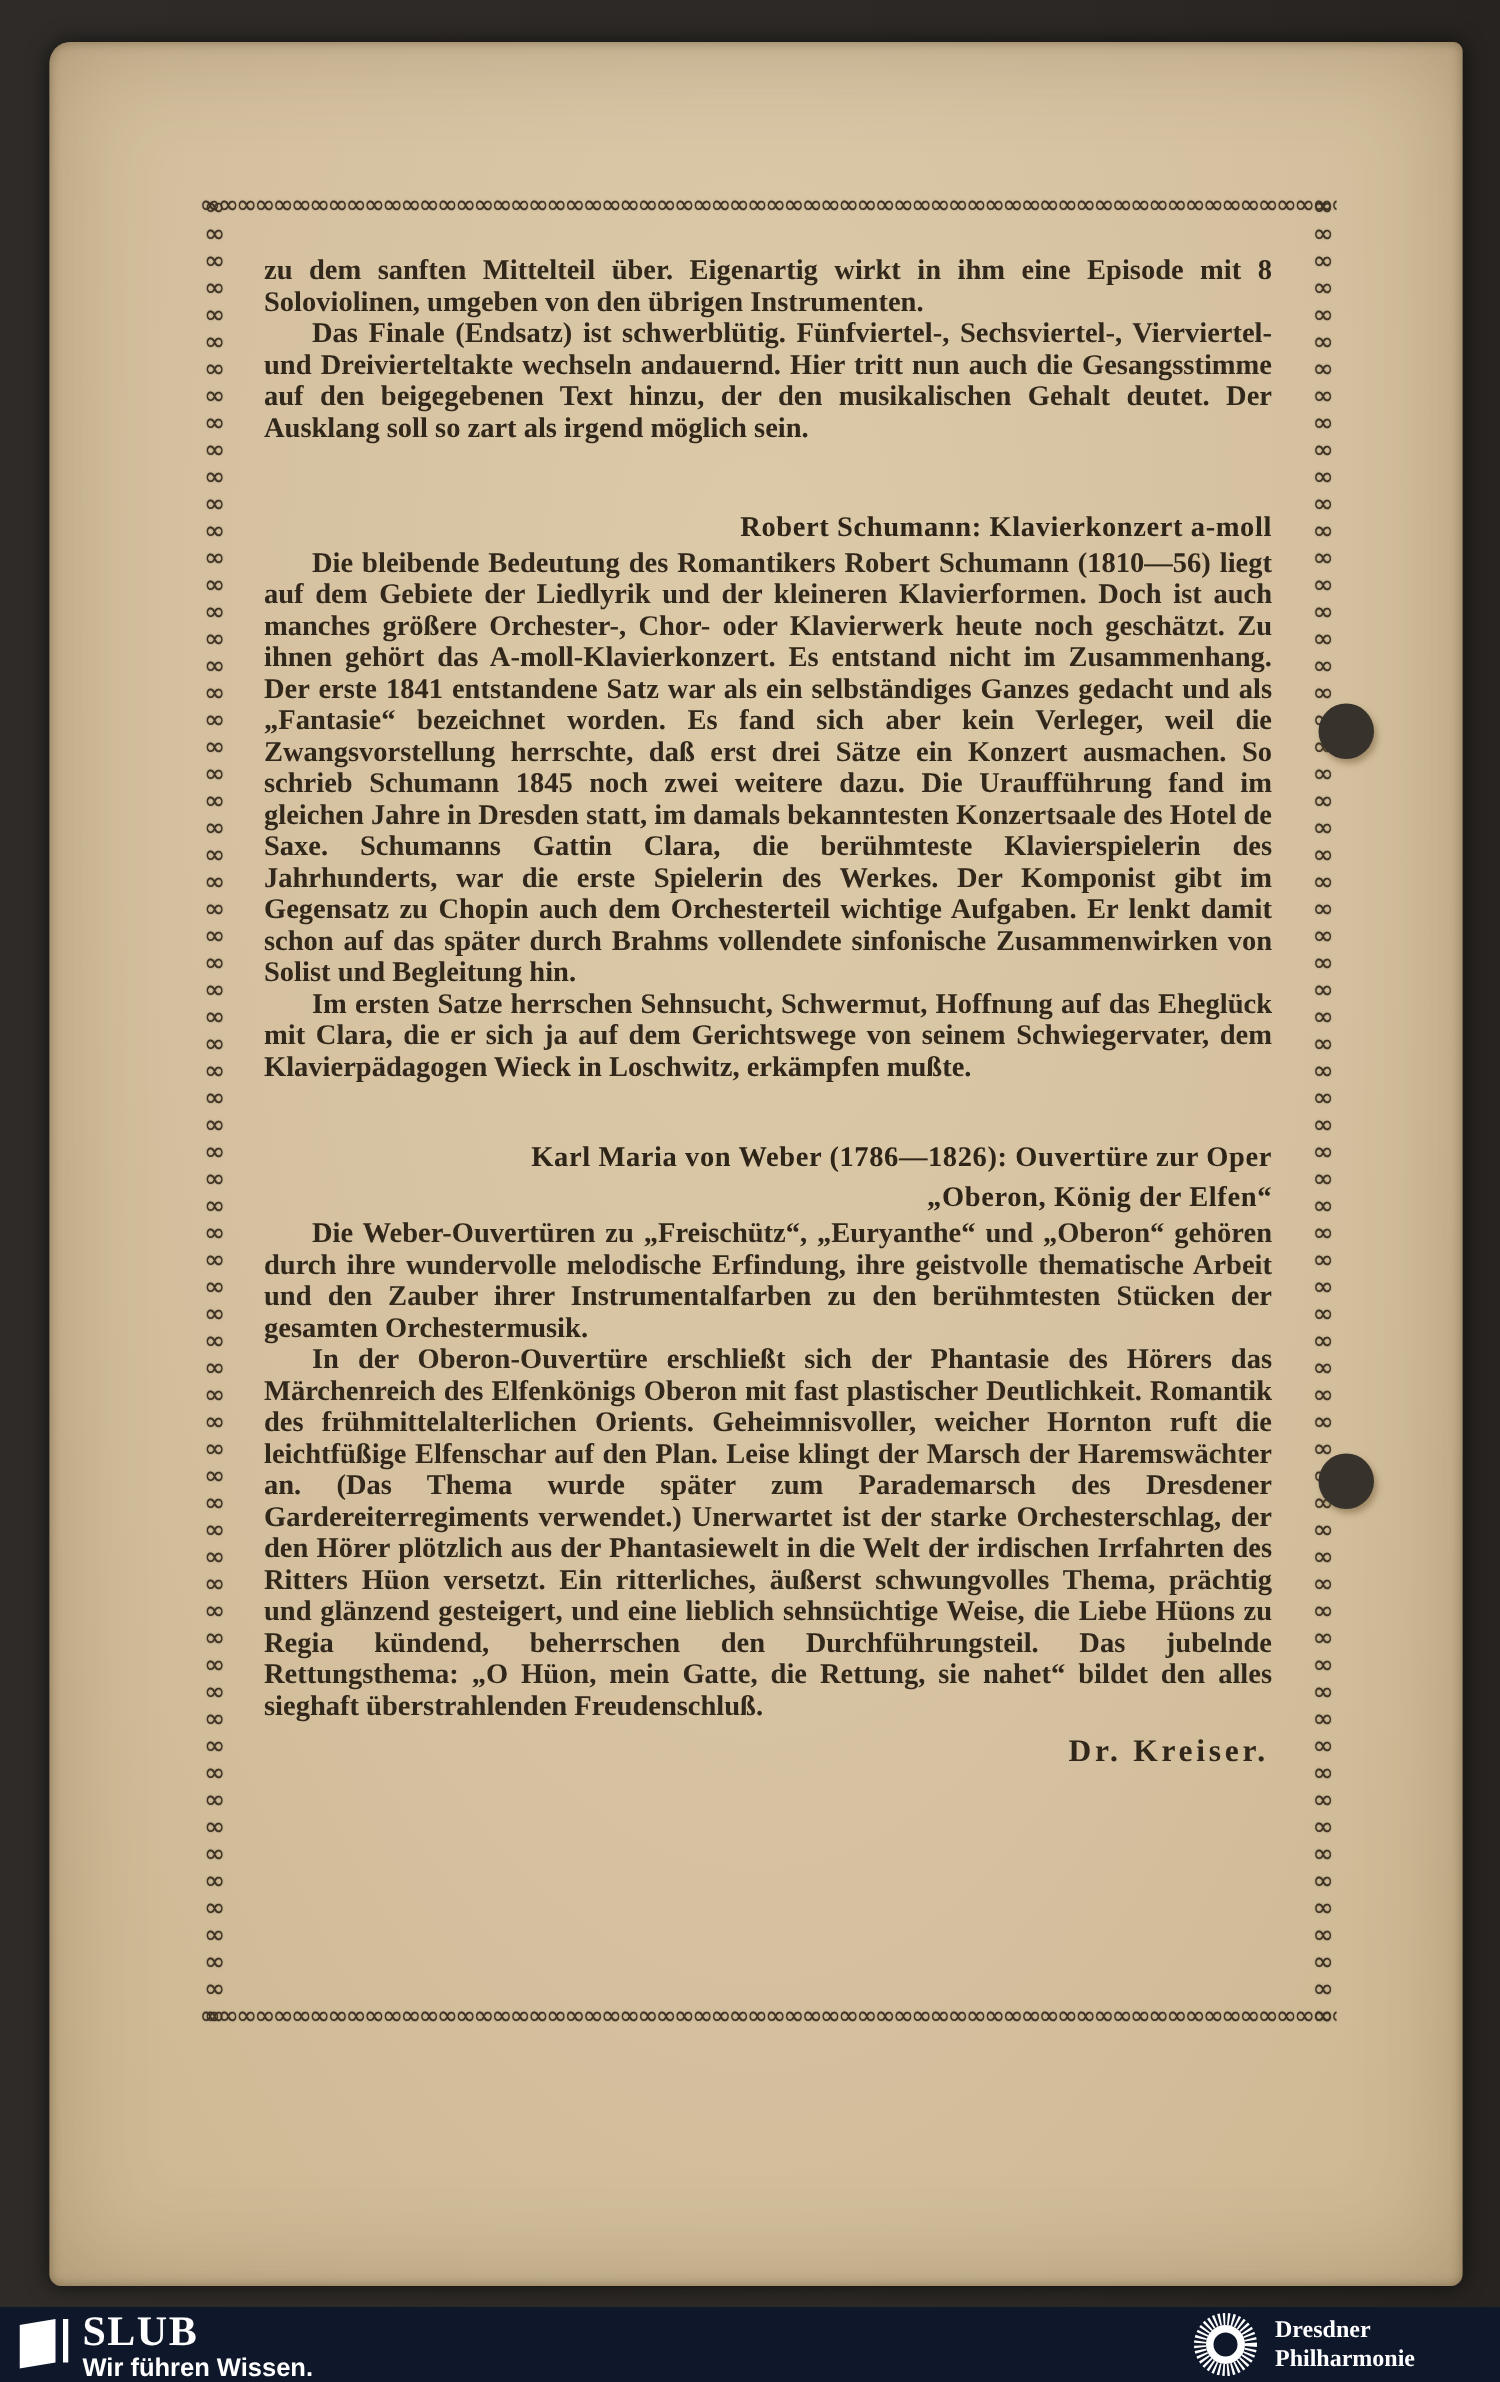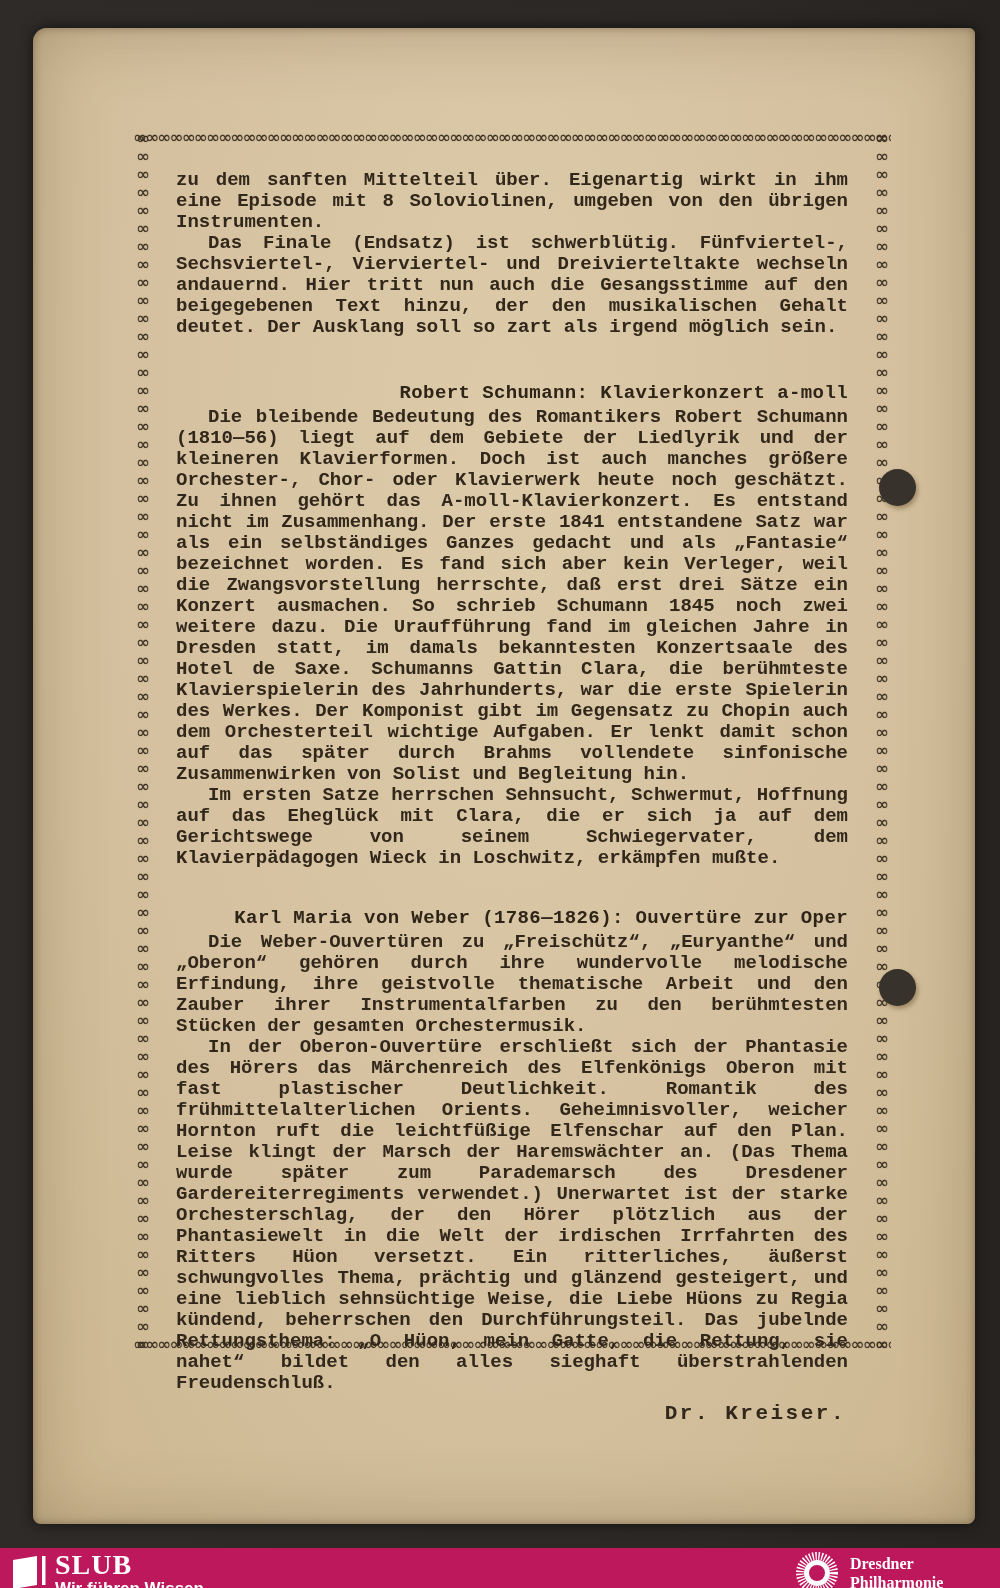--- a/index.html
+++ b/index.html
@@ -37,21 +37,20 @@
   .chain-left   { left: 0; top: 0; width: 19px; height: 100%; writing-mode: vertical-rl; }
   .chain-right  { right: 0; top: 0; width: 19px; height: 100%; writing-mode: vertical-rl; }
 
   
   .content {
     position: absolute; left: 143px; top: 142px; width: 672px;
     color: #31271a; font-weight: 700;
     font-size: 19px; line-height: 21px;
     text-align: justify;
     hyphens: auto;
-    font-family: Liberation Mono, monospace;
   }
   .content p { margin: 0; }
   .ind { text-indent: 32px; }
   .section-heading {
     margin: 0; text-align: right; font-size: 19px; line-height: 27px;
     letter-spacing: 0.4px; font-weight: 700; color: #2e2417;
   }
   .gap-heading-1 { margin-top: 42px; }
   .gap-after-heading { margin-top: 13px; }
   .gap-heading-2 { margin-top: 36px; }
@@ -64,22 +63,22 @@
   .hole {
     position: absolute; width: 37px; height: 37px; border-radius: 50%;
     background: #37322c;
     box-shadow: 2px 3px 4px rgba(120,96,60,0.55);
   }
   .hole-1 { left: 846px; top: 441px; }
   .hole-2 { left: 846px; top: 941px; }
 
   
   .footer {
-    position: absolute; left: 0; bottom: 0; width: 1000px; height: 40px;
-    background: #be185d;
+    position: absolute; left: 0; bottom: 0; width: 1000px; height: 50px;
+    background: #0f172a;
   }
   .slub-group { position: absolute; left: 13px; top: 5px; }
   .slub-icon { position: absolute; left: 0; top: 3px; }
   .slub-name {
     position: absolute; left: 42px; top: -4px;
     font-family: "Liberation Serif", serif; font-weight: 700;
     font-size: 28px; color: #ffffff; letter-spacing: 1px;
   }
   .slub-tagline {
     position: absolute; left: 42px; top: 26px;
@@ -108,20 +107,21 @@
 
   <div class="content">
     <p>zu dem sanften Mittelteil über. Eigenartig wirkt in ihm eine Episode mit 8 Soloviolinen, umgeben von den übrigen Instrumenten.</p>
     <p class="ind">Das Finale (Endsatz) ist schwerblütig. Fünfviertel-, Sechsviertel-, Vierviertel- und Dreivierteltakte wechseln andauernd. Hier tritt nun auch die Gesangsstimme auf den beigegebenen Text hinzu, der den musikalischen Gehalt deutet. Der Ausklang soll so zart als irgend möglich sein.</p>
 
     <h2 class="section-heading gap-heading-1">Robert Schumann: Klavierkonzert a-moll</h2>
     <p class="ind gap-after-heading">Die bleibende Bedeutung des Romantikers Robert Schumann (1810—56) liegt auf dem Gebiete der Liedlyrik und der kleineren Klavierformen. Doch ist auch manches größere Orchester-, Chor- oder Klavierwerk heute noch geschätzt. Zu ihnen gehört das A-moll-Klavierkonzert. Es entstand nicht im Zusammenhang. Der erste 1841 entstandene Satz war als ein selbständiges Ganzes gedacht und als „Fantasie“ bezeichnet worden. Es fand sich aber kein Verleger, weil die Zwangsvorstellung herrschte, daß erst drei Sätze ein Konzert ausmachen. So schrieb Schumann 1845 noch zwei weitere dazu. Die Uraufführung fand im gleichen Jahre in Dresden statt, im damals bekanntesten Konzertsaale des Hotel de Saxe. Schumanns Gattin Clara, die berühmteste Klavierspielerin des Jahrhunderts, war die erste Spielerin des Werkes. Der Komponist gibt im Gegensatz zu Chopin auch dem Orchesterteil wichtige Aufgaben. Er lenkt damit schon auf das später durch Brahms vollendete sinfonische Zusammenwirken von Solist und Begleitung hin.</p>
     <p class="ind">Im ersten Satze herrschen Sehnsucht, Schwermut, Hoffnung auf das Eheglück mit Clara, die er sich ja auf dem Gerichtswege von seinem Schwiegervater, dem Klavierpädagogen Wieck in Loschwitz, erkämpfen mußte.</p>
 
     <h2 class="section-heading gap-heading-2">Karl Maria von Weber (1786—1826): Ouvertüre zur Oper</h2>
+    <h2 class="section-heading">„Oberon, König der Elfen“</h2>
     <p class="ind gap-after-heading">Die Weber-Ouvertüren zu „Freischütz“, „Euryanthe“ und „Oberon“ gehören durch ihre wundervolle melodische Erfindung, ihre geistvolle thematische Arbeit und den Zauber ihrer Instrumentalfarben zu den berühmtesten Stücken der gesamten Orchestermusik.</p>
     <p class="ind">In der Oberon-Ouvertüre erschließt sich der Phantasie des Hörers das Märchenreich des Elfenkönigs Oberon mit fast plastischer Deutlichkeit. Romantik des frühmittelalterlichen Orients. Geheimnisvoller, weicher Hornton ruft die leichtfüßige Elfenschar auf den Plan. Leise klingt der Marsch der Haremswächter an. (Das Thema wurde später zum Parademarsch des Dresdener Gardereiterregiments verwendet.) Unerwartet ist der starke Orchesterschlag, der den Hörer plötzlich aus der Phantasiewelt in die Welt der irdischen Irrfahrten des Ritters Hüon versetzt. Ein ritterliches, äußerst schwungvolles Thema, prächtig und glänzend gesteigert, und eine lieblich sehnsüchtige Weise, die Liebe Hüons zu Regia kündend, beherrschen den Durchführungsteil. Das jubelnde Rettungsthema: „O Hüon, mein Gatte, die Rettung, sie nahet“ bildet den alles sieghaft überstrahlenden Freudenschluß.</p>
 
     <div class="signature">Dr. Kreiser.</div>
   </div>
 
   <div class="hole hole-1"></div>
   <div class="hole hole-2"></div>
 </div>
 

